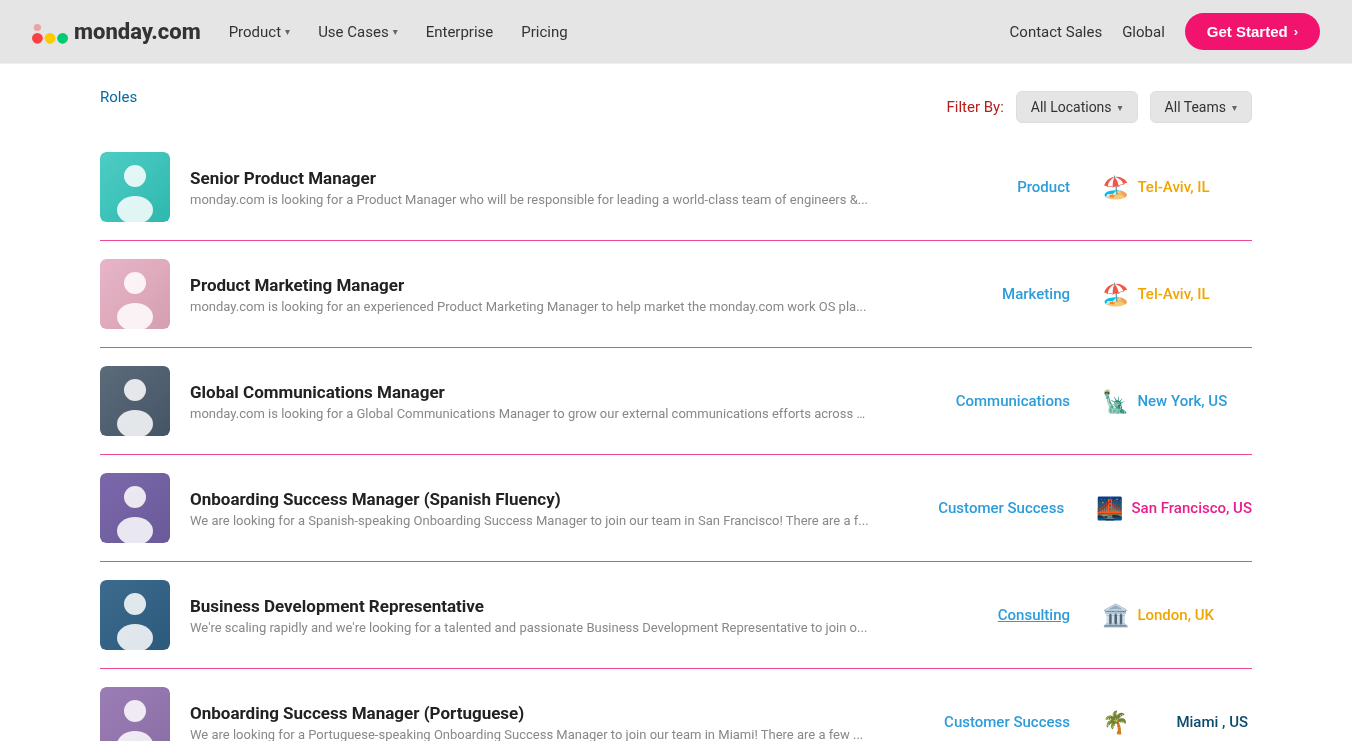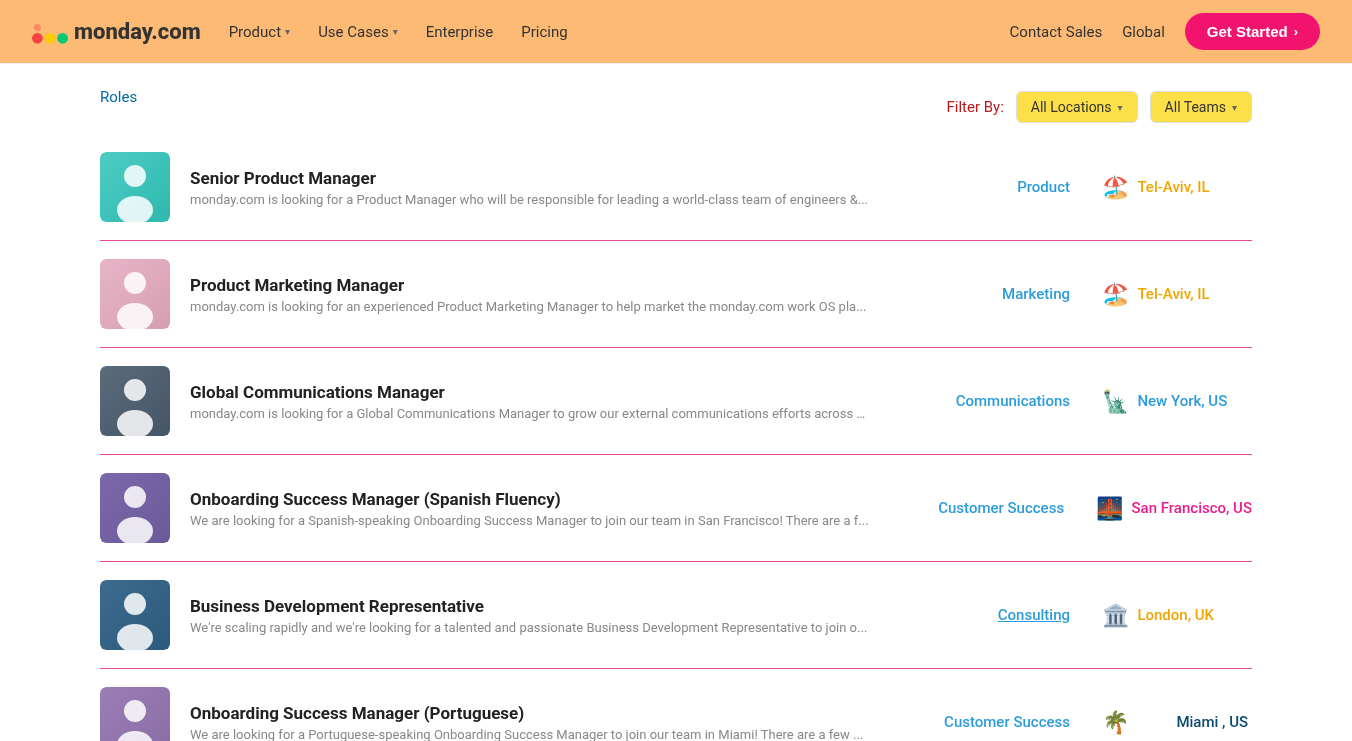--- a/index.html
+++ b/index.html
@@ -2,21 +2,21 @@
 <html><head>
   <meta charset="utf-8">
   <style>
     * { box-sizing: border-box; margin: 0; padding: 0; }
     body { font-family: -apple-system, BlinkMacSystemFont, 'Segoe UI', Roboto, sans-serif; background: #fff; color: #333; }
 
     
     nav {
       display: flex; align-items: center; justify-content: space-between;
       padding: 0 32px; height: 64px; border-bottom: 1px solid #eee;
-      position: sticky; top: 0; background: #fdba74; z-index: 100;
+      position: sticky; top: 0; background: #e5e5e5; z-index: 100;
     }
     .nav-left { display: flex; align-items: center; gap: 28px; }
     .nav-logo { display: flex; align-items: center; gap: 6px; font-size: 22px; font-weight: 800; color: #333; text-decoration: none; }
     .logo-icon { width: 36px; height: 24px; }
     .nav-link {
       display: flex; align-items: center; gap: 4px;
       font-size: 15px; color: #333; cursor: pointer; text-decoration: none;
       font-weight: 400;
     }
     .nav-link .chevron { font-size: 10px; color: #666; }
@@ -28,21 +28,21 @@
       display: flex; align-items: center; gap: 6px;
     }
     .get-started-btn .arrow { font-size: 13px; }
 
     
     .content { padding: 24px 100px; max-width: 1352px; margin: 0 auto; }
     .filter-dropdown {
       display: flex; align-items: center; gap: 6px;
       border: 1px solid #ddd; border-radius: 6px;
       padding: 7px 14px; font-size: 14px; color: #333;
-      cursor: pointer; background: #fde047;
+      cursor: pointer; background: #e5e5e5;
     }
     .filter-dropdown .chev { font-size: 10px; color: #666; }
 
     
     .roles-label { font-size: 15px; color: #0369a1; margin-bottom: 20px; }
 
     
     .job-list { display: flex; flex-direction: column; }
     .job-row {
       display: flex; align-items: center;

